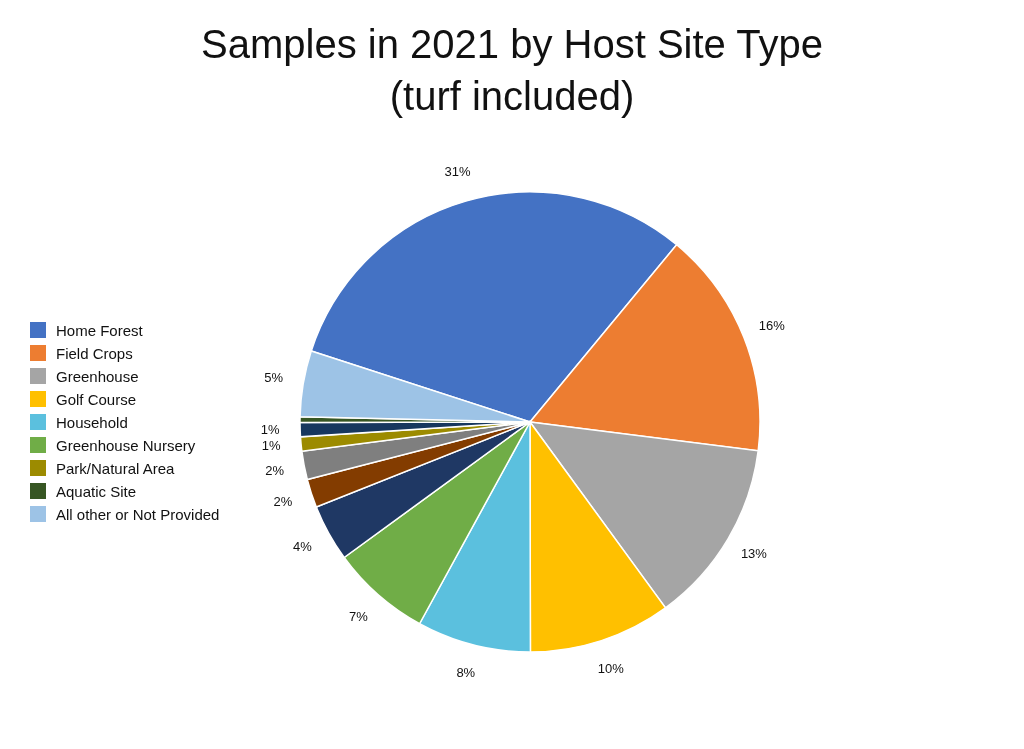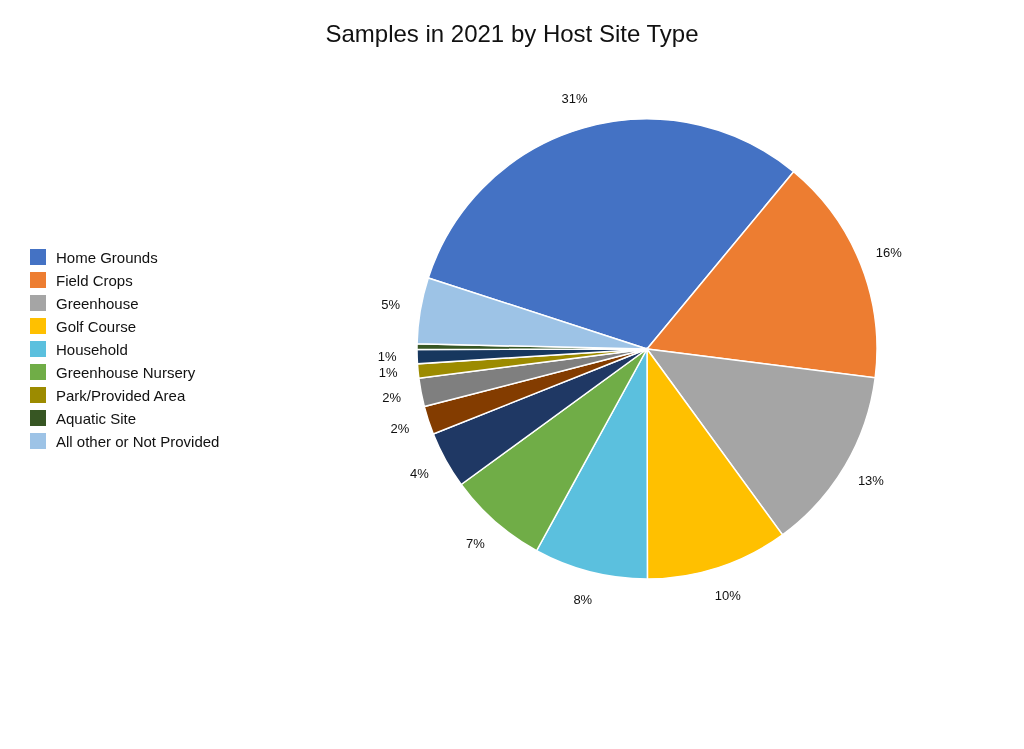--- a/index.html
+++ b/index.html
@@ -12,21 +12,21 @@
     }
     .container {
       width: 1024px;
       height: 749px;
       position: relative;
       background: #fff;
     }
     .title {
       text-align: center;
       padding-top: 18px;
-      font-size: 24px;
+      font-size: 40px;
       font-weight: 400;
       line-height: 1.3;
       color: #111;
     }
     .chart-area {
       display: flex;
       flex-direction: row;
       align-items: center;
       justify-content: flex-start;
       margin-top: 10px;
@@ -51,46 +51,46 @@
       flex-shrink: 0;
     }
     .legend-label {
       font-size: 15px;
       color: #111;
     }
     .pie-container {
       flex: 1;
       display: flex;
       align-items: center;
-      justify-content: center;
       position: relative;
     }
     svg.pie {
       width: 520px;
       height: 520px;
       overflow: visible;
     }
     .pct-label {
       font-size: 13px;
       fill: #111;
       font-family: Arial, sans-serif;
     }
   </style>
 </head>
 <body>
 
 <div class="container">
   <div class="title">
     <span>Samples in 2021 by Host Site Type</span><br>
+    <span>(turf included)</span>
   </div>
   <div class="chart-area">
     <div class="legend" id="legend-container">
     <div class="legend-item">
     <div class="legend-swatch" style="background:#4472C4;"></div>
-    <span class="legend-label">Home Grounds</span>
+    <span class="legend-label">Home Forest</span>
   </div>
         <div class="legend-item">
     <div class="legend-swatch" style="background:#ED7D31;"></div>
     <span class="legend-label">Field Crops</span>
   </div>
         <div class="legend-item">
     <div class="legend-swatch" style="background:#A5A5A5;"></div>
     <span class="legend-label">Greenhouse</span>
   </div>
         <div class="legend-item">
@@ -100,21 +100,21 @@
         <div class="legend-item">
     <div class="legend-swatch" style="background:#5BC0DE;"></div>
     <span class="legend-label">Household</span>
   </div>
         <div class="legend-item">
     <div class="legend-swatch" style="background:#70AD47;"></div>
     <span class="legend-label">Greenhouse Nursery</span>
   </div>
         <div class="legend-item">
     <div class="legend-swatch" style="background:#9C8B00;"></div>
-    <span class="legend-label">Park/Provided Area</span>
+    <span class="legend-label">Park/Natural Area</span>
   </div>
         <div class="legend-item">
     <div class="legend-swatch" style="background:#375623;"></div>
     <span class="legend-label">Aquatic Site</span>
   </div>
         <div class="legend-item">
     <div class="legend-swatch" style="background:#9DC3E6;"></div>
     <span class="legend-label">All other or Not Provided</span>
   </div>
       </div>

